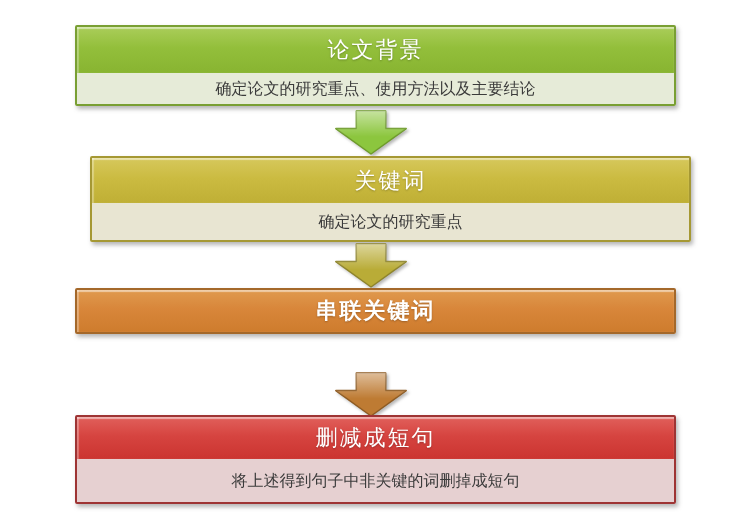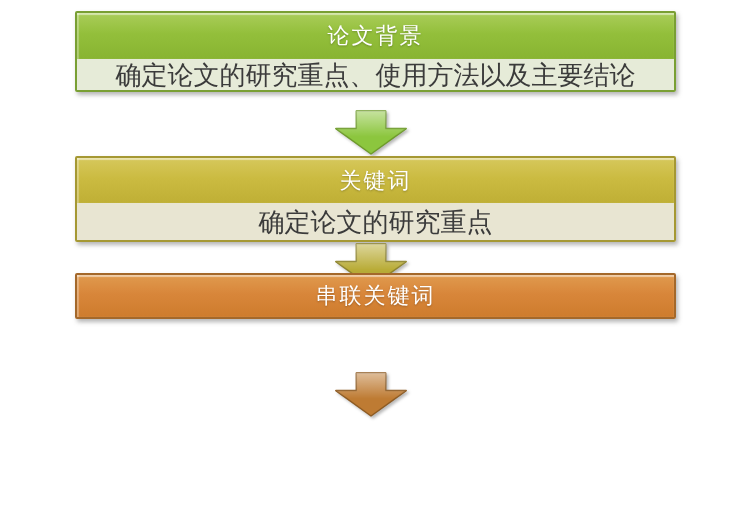--- a/index.html
+++ b/index.html
@@ -13,32 +13,32 @@
     box-shadow:2px 3px 4px rgba(110,110,110,.5);
   }
   .hdr{
     display:flex;align-items:center;justify-content:center;
     color:#ffffff;font-size:22px;letter-spacing:2px;
     text-shadow:0 1px 2px rgba(0,0,0,.25);
     box-shadow:inset 0 2px 1px rgba(255,255,255,.5), inset 2px 0 1px rgba(255,255,255,.3);
   }
   .bdy{
     display:flex;align-items:center;justify-content:center;
-    color:#3b3b3b;font-size:26px;line-height:1;white-space:nowrap;
+    color:#3b3b3b;font-size:16px;line-height:1;white-space:nowrap;
   }
   
-  .s1{top:11px;border-color:#799f33;}
+  .s1{top:25px;border-color:#799f33;}
   .s1 .hdr{height:46px;background:linear-gradient(#aacd5a,#93bf3b 45%,#88b431);}
   .s1 .bdy{height:31px;background:#e6ebd8;}
   
-  .s2{top:156px;border-color:#a59833;}
+  .s2{top:156px;border-color:#a59833;margin-left:15px;}
   .s2 .hdr{height:45px;background:linear-gradient(#d6c85c,#cbbb41 45%,#bfaf35);}
   .s2 .bdy{height:37px;background:#e8e5d2;}
   
-  .s3{top:273px;border-color:#a4682a;}
+  .s3{top:288px;border-color:#a4682a;font-weight:bold;}
   .s3 .hdr{height:42px;background:linear-gradient(#e09a4e,#d8863a 45%,#ce7c2d);}
   .s3 .bdy{height:38px;background:#e9dbca;}
   
   .s4{top:415px;border-color:#9e3434;}
   .s4 .hdr{height:42px;background:linear-gradient(#e1605b,#d64440 45%,#cb3430);}
   .s4 .bdy{height:43px;background:#e6d0d1;}
 
   .arrow{
     position:absolute;left:334px;width:74px;height:45px;
     filter:drop-shadow(2px 2px 1.5px rgba(0,0,0,.28));
@@ -84,14 +84,18 @@
 
   <div class="block s3">
     <div class="hdr">串联关键词</div>
   </div>
 
   <svg class="arrow a3" viewBox="0 0 74 46">
     <polygon points="22,1 52,1 52,19 73,19 37,45 1,19 22,19" stroke-width="1.5" stroke-linejoin="round" fill="#BE7B33" stroke="#8E5B22"></polygon>
     <polygon points="22,1 52,1 52,19 73,19 37,45 1,19 22,19" fill="url(#arrowShine)"></polygon>
   </svg>
 
+  <div class="block s4">
+    <div class="hdr">删减成短句</div>
+    <div class="bdy">将上述得到句子中非关键的词删掉成短句</div>
+  </div>
 
 </div>
 
 </body></html>

